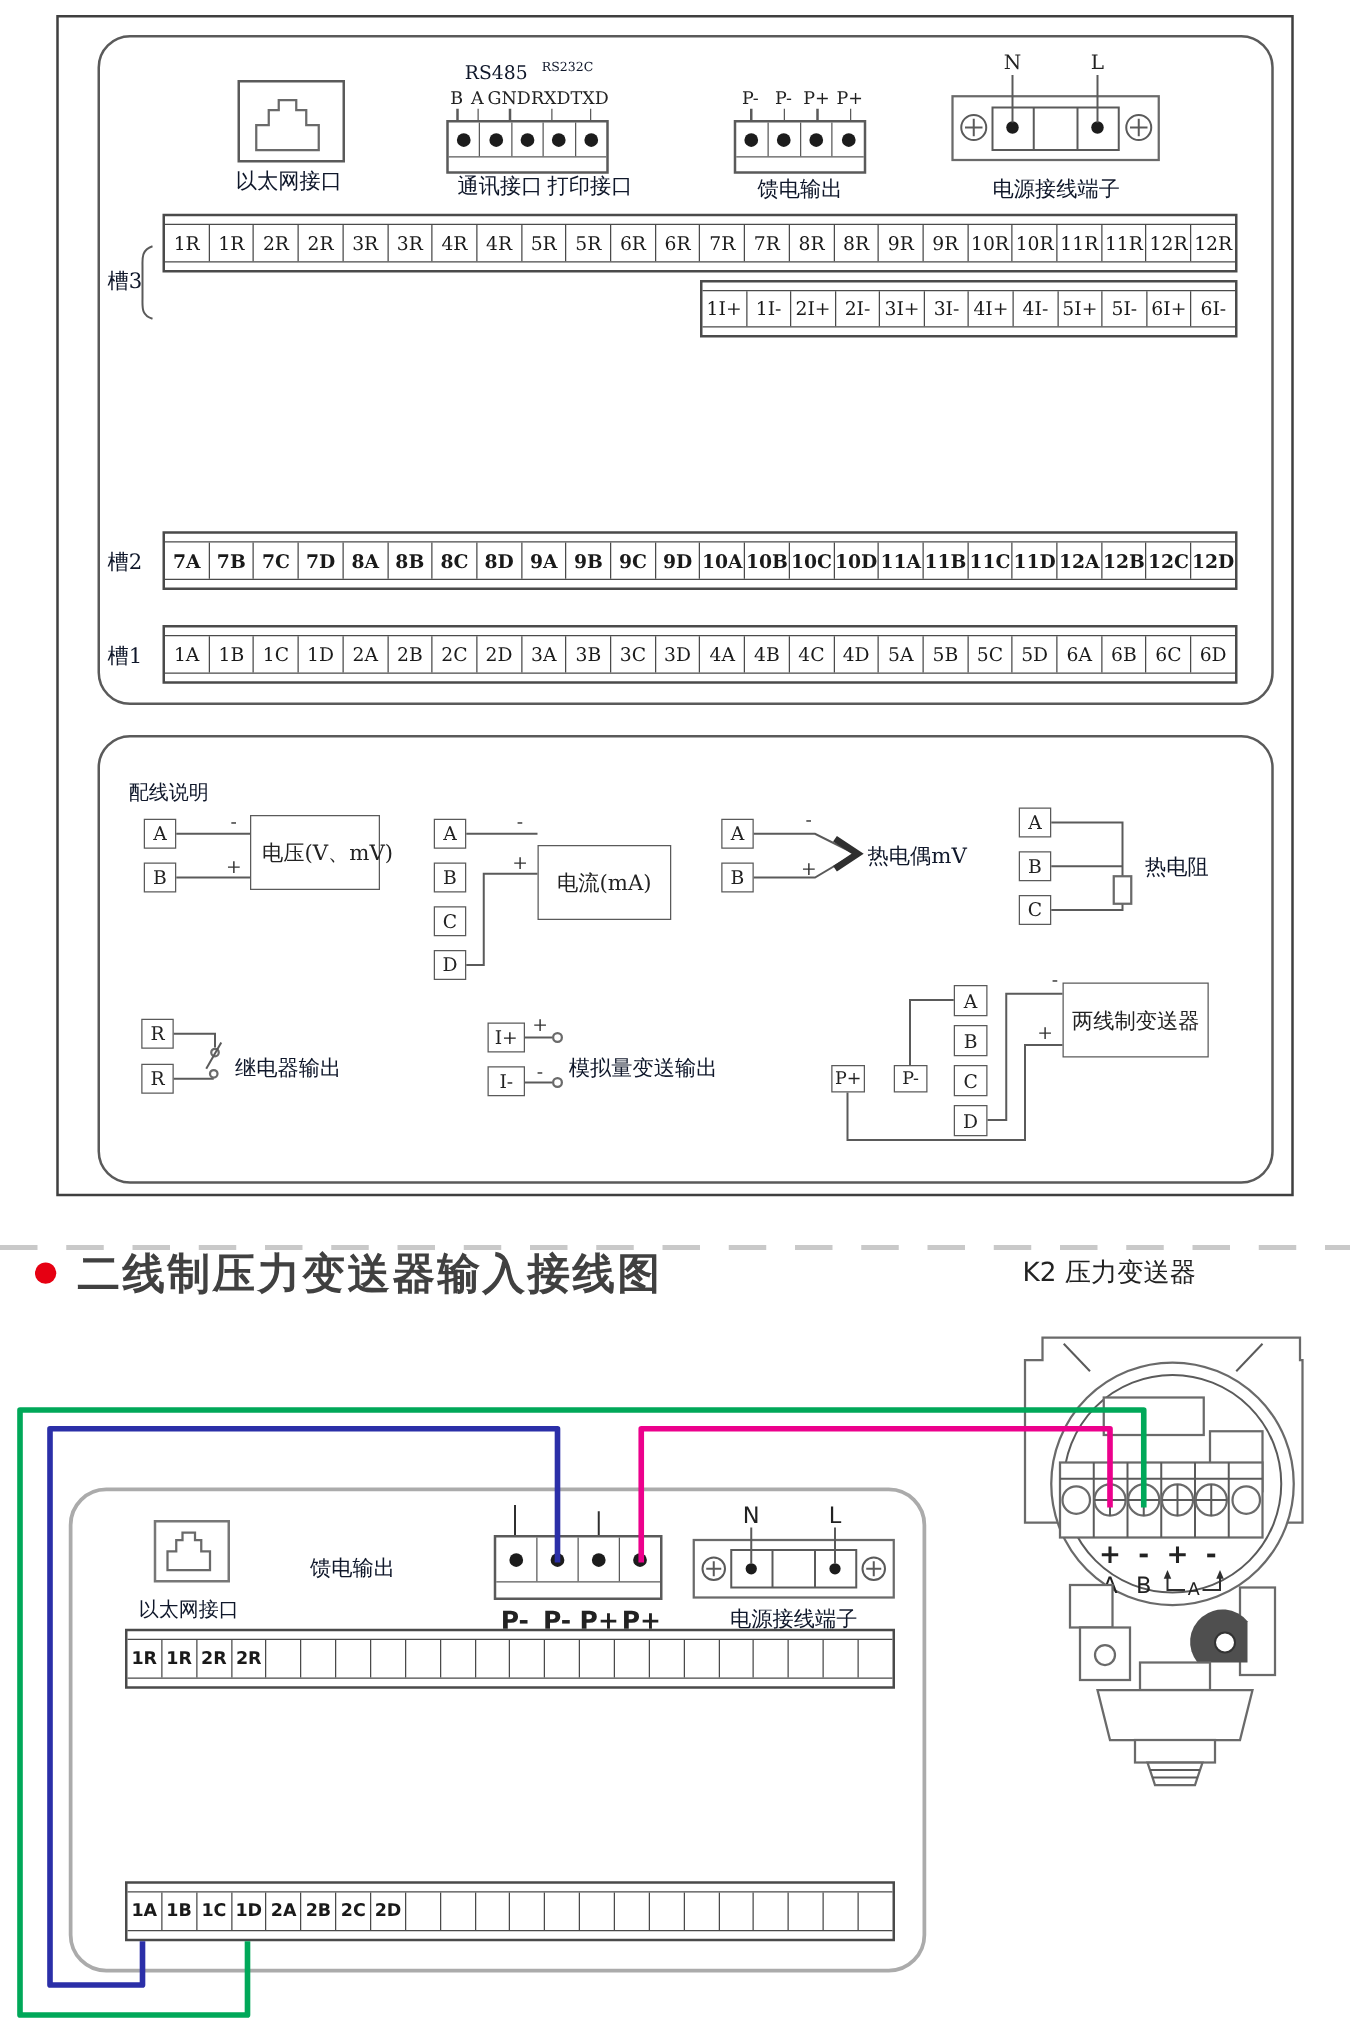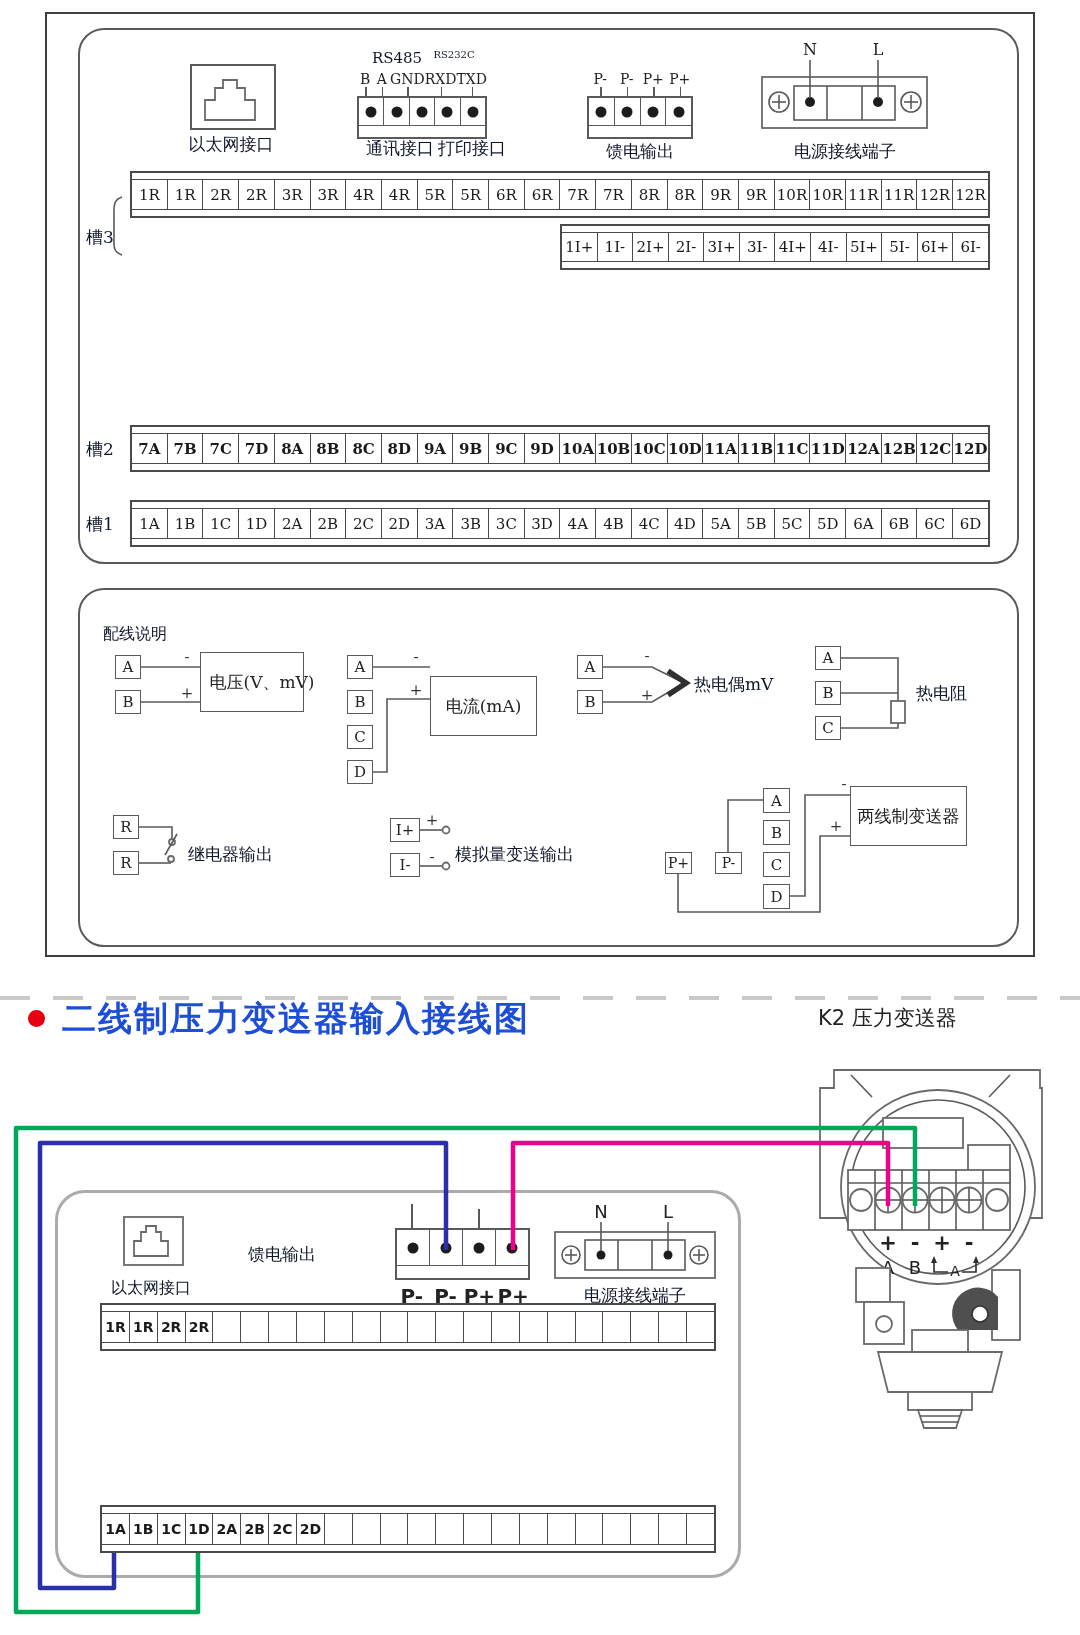--- a/index.html
+++ b/index.html
@@ -35,21 +35,21 @@
   .termcol{position:absolute;display:flex;flex-direction:column;}
   .tbox{width:26px;height:24px;border:1.6px solid #5a5a5a;display:flex;align-items:center;justify-content:center;
         font-size:15px;background:#fff;box-sizing:border-box;}
   .tboxw{width:30px;}
   .tbox2{width:27px;height:25px;}
   .pbox{position:absolute;width:27px;height:22px;border:1.6px solid #5a5a5a;display:flex;align-items:center;
         justify-content:center;font-size:14px;background:#fff;box-sizing:border-box;}
   .devbox{position:absolute;border:1.8px solid #5a5a5a;display:flex;align-items:center;justify-content:center;
           font-size:17px;background:#fff;box-sizing:border-box;white-space:nowrap;}
   .btitle{position:absolute;font-family:Liberation Serif, serif;
-          font-size:34px;font-weight:700;color:#1d4ed8;letter-spacing:2px;white-space:nowrap;}
+          font-size:34px;font-weight:700;color:#404040;letter-spacing:2px;white-space:nowrap;}
   .k2{position:absolute;font-family:"DejaVu Sans","Liberation Sans",sans-serif;
       font-size:21px;font-weight:500;color:#222;white-space:nowrap;}
   .blbl{font-family:"DejaVu Sans","Liberation Sans",sans-serif;font-weight:500;}
   .graybox{position:absolute;border:3px solid var(--panel-gray,#ababab);border-radius:30px;background:transparent;}
   .bullet{position:absolute;width:17px;height:17px;border-radius:50%;background:var(--bullet-red,#e60012);}
   .overlay{position:absolute;left:0;top:0;width:1080px;height:1635px;pointer-events:none;}
   .ln{stroke:#5a5a5a;stroke-width:1.6;fill:none;}
   .lnk{stroke:#2f2f2f;stroke-width:1.6;fill:none;}
   .whitefill{fill:#fff;stroke:#6a6a6a;stroke-width:1.8;}
   .dot{fill:#1c1c1c;stroke:none;}
@@ -107,21 +107,21 @@
         <span class="pcell"></span>
         <span class="pcell"></span>
         <span class="pcell"></span>
       </div>
     <div class="band"></div>
   </div>
   <span class="lbl ctr" style="left:640px;top:140px;">馈电输出</span>
 
   <span class="lbl ctr" style="left:845px;top:140px;">电源接线端子</span>
 
-  <span class="lbl" style="left:86px;top:213px;margin-top:13px;">槽3</span>
+  <span class="lbl" style="left:86px;top:213px;">槽3</span>
   <div class="strip" style="left:130px;top:171px;width:860px;height:47px;">
     <div class="bandt"></div>
     <div class="cells">
         <span class="scell">1R</span>
         <span class="scell">1R</span>
         <span class="scell">2R</span>
         <span class="scell">2R</span>
         <span class="scell">3R</span>
         <span class="scell">3R</span>
         <span class="scell">4R</span>

